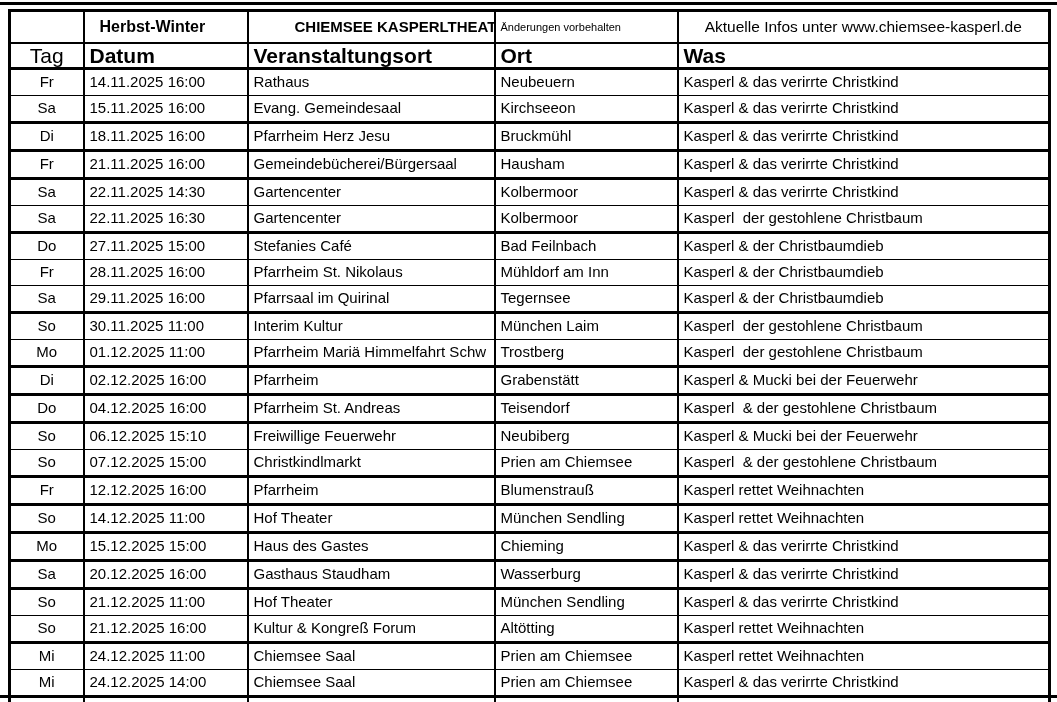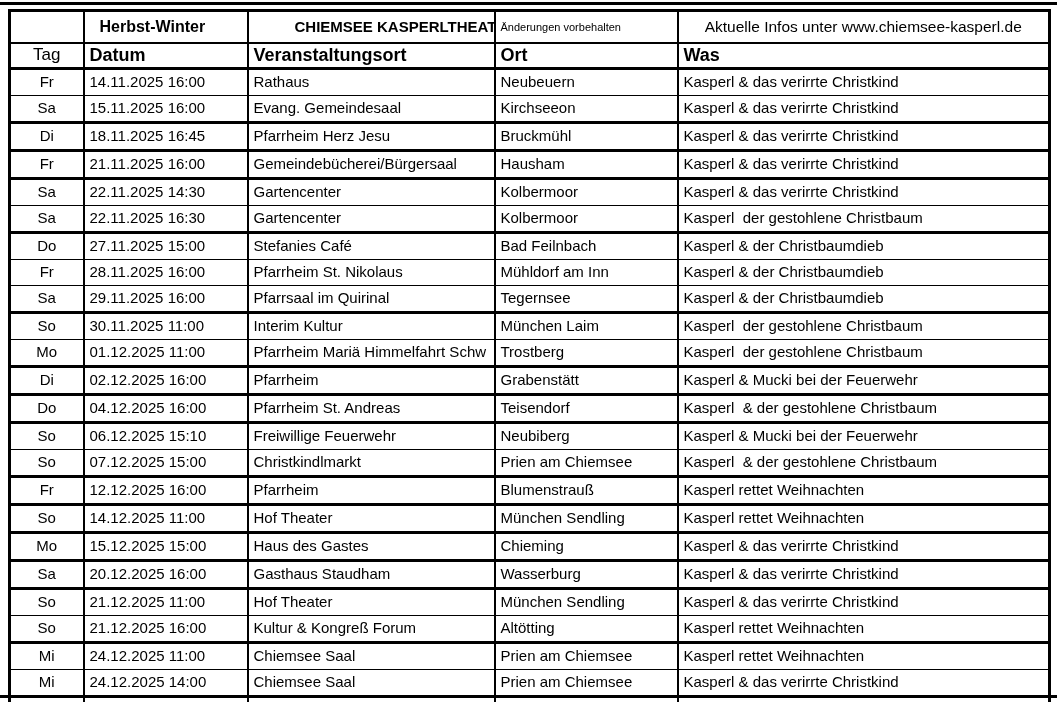--- a/index.html
+++ b/index.html
@@ -29,22 +29,22 @@
   tr.colhead-row td{height:23px;border-top:2px solid #000;}
   tbody td{height:25px;}
   tr.thick td{border-top:3px solid #000;}
   tr.thin td{border-top:1px solid #000;}
   .b{font-weight:bold;}
   .c-tag{text-align:center;padding:0 2px;}
   .season{font-size:16px;padding-left:15px;}
   .theater{font-size:15px;padding-left:46px;}
   .note{font-size:11px;}
   .info{font-size:15.5px;text-align:center;}
-  .colhead{font-size:18px;}
-  .tag-head{font-size:17px;text-align:center;}
+  .colhead{font-size:21px;}
+  .tag-head{font-size:21px;text-align:center;}
 </style>
 </head>
 <body>
 
 <div class="rule rule-top"></div>
 
 <table class="sched">
   <colgroup>
     <col style="width:74px">
     <col style="width:164px">
@@ -78,21 +78,21 @@
       </tr>
       <tr class="thin">
         <td class="c-tag">Sa</td>
         <td>15.11.2025 16:00</td>
         <td>Evang. Gemeindesaal</td>
         <td>Kirchseeon</td>
         <td>Kasperl &amp; das verirrte Christkind</td>
       </tr>
       <tr class="thick">
         <td class="c-tag">Di</td>
-        <td>18.11.2025 16:45</td>
+        <td>18.11.2025 16:00</td>
         <td>Pfarrheim Herz Jesu</td>
         <td>Bruckmühl</td>
         <td>Kasperl &amp; das verirrte Christkind</td>
       </tr>
       <tr class="thick">
         <td class="c-tag">Fr</td>
         <td>21.11.2025 16:00</td>
         <td>Gemeindebücherei/Bürgersaal</td>
         <td>Hausham</td>
         <td>Kasperl &amp; das verirrte Christkind</td>

